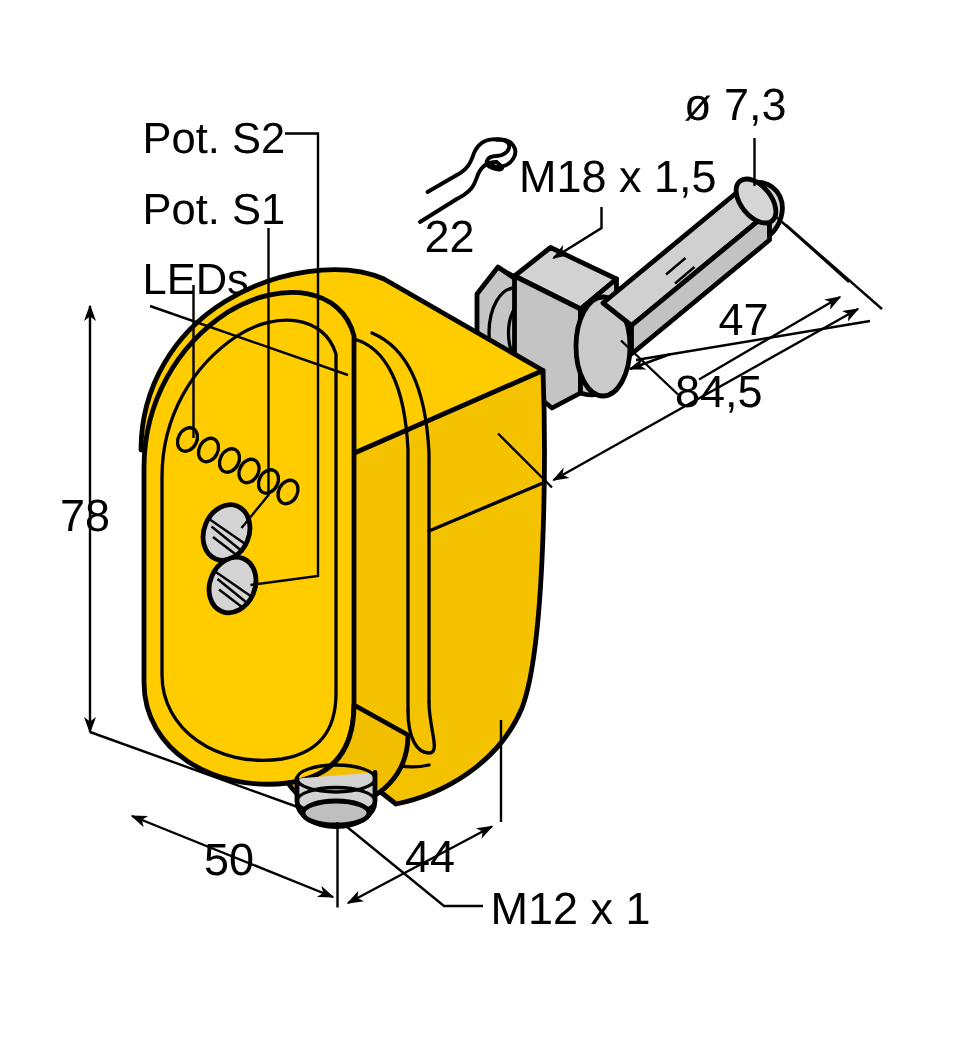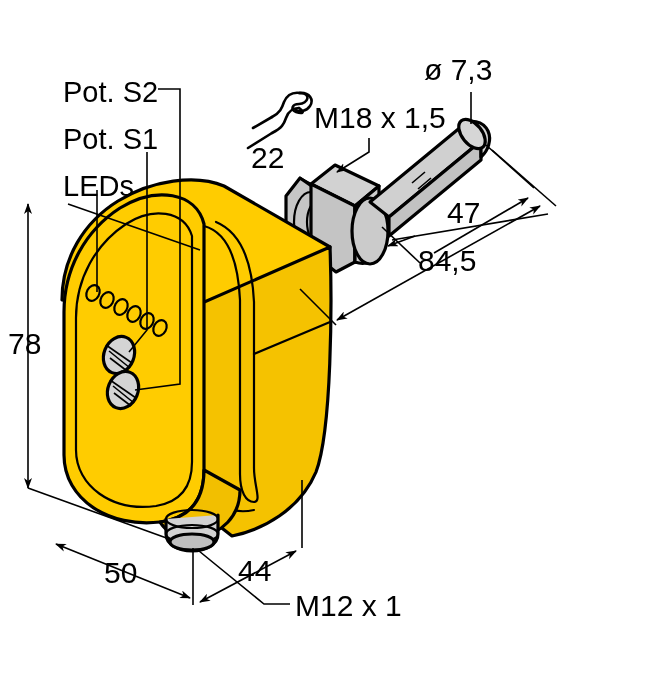--- a/index.html
+++ b/index.html
@@ -12,20 +12,21 @@
     height: 700px;
     position: relative;
     overflow: hidden;
     font-family: "Liberation Sans", sans-serif;
   }
   #stage {
     position: absolute;
     left: 0; top: 0;
     width: 540px;
     height: 700px;
+    padding-left: 32px;
   }
   svg#drawing {
     display: block;
     width: 653px;
     height: 700px;
   }
   .dimtext {
     font-family: "Liberation Sans", sans-serif;
     fill: #000000;
     font-size: 30px;

